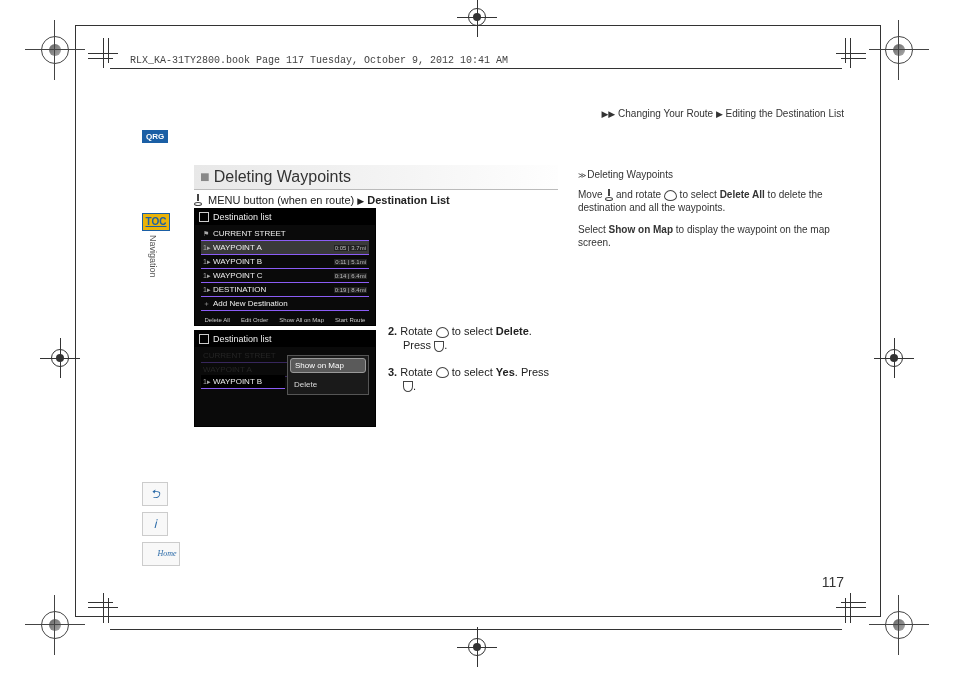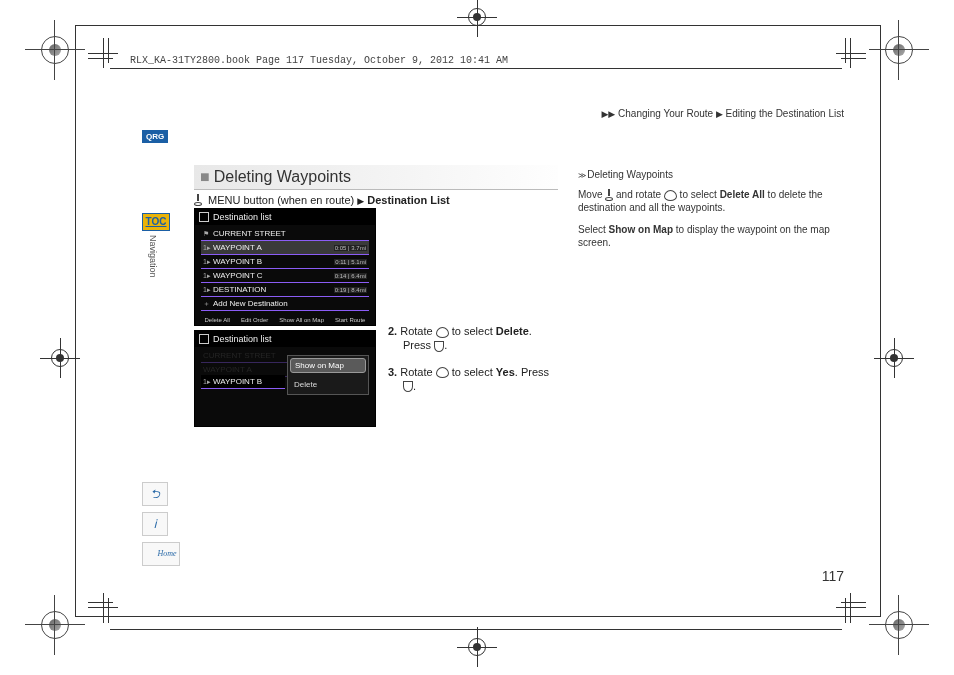--- a/index.html
+++ b/index.html
@@ -382,21 +382,21 @@
   .right-notes .heading .chev {
     font-size: 8px;
     letter-spacing: -2px;
   }
   .right-notes p {
     margin: 0 0 8px 0;
   }
   .page-num {
     position: absolute;
     right: 110px;
-    bottom: 91px;
+    bottom: 85px;
     font-size: 14px;
     color: #333;
     margin-left: 38px;
   }
   .thin-rule {
     position: absolute;
     background: #333;
   }
 </style>
 </head>

